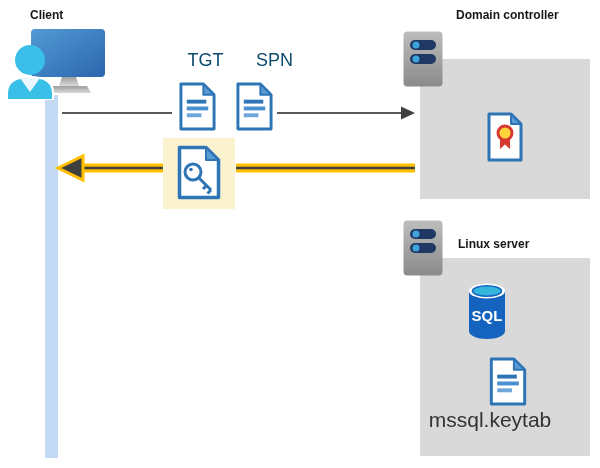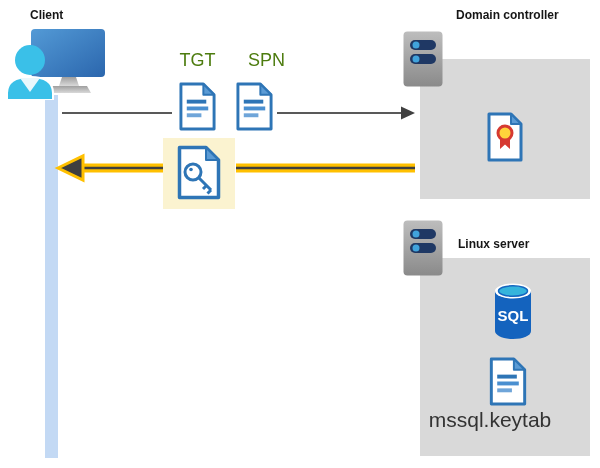--- a/index.html
+++ b/index.html
@@ -2,21 +2,21 @@
 <html><head>
 <meta charset="utf-8">
 <style>
   html,body{margin:0;padding:0;background:#fff;}
   #stage{
     position:relative;width:600px;height:468px;background:#ffffff;
     font-family:"Liberation Sans",sans-serif;overflow:hidden;
   }
   .abs{position:absolute;}
   .title{font-weight:bold;font-size:12px;color:#161616;line-height:26px;}
-  .small-label{font-size:18px;color:#4d7c0f;text-align:center;}
+  .small-label{font-size:18px;color:#0c4a6e;text-align:center;margin-left:8px;}
   .panel{background:#d9d9d9;z-index:0;}
   .lifeline{background:#c3d9f4;z-index:0;}
   .highlight{background:#fbf3d0;z-index:2;}
   .icon{z-index:3;}
   .arrow{z-index:1;}
   .keytab{font-size:21px;color:#333333;text-align:center;z-index:1;}
   svg{display:block;}
 </style>
 </head>
 <body>
@@ -142,21 +142,21 @@
         </linearGradient>
       </defs>
       <rect x="1.5" y="1.5" width="39" height="55" rx="4" fill="url(#srv2)"></rect>
       <rect x="8" y="10" width="26" height="10" rx="5" fill="#1f3864"></rect>
       <circle cx="14" cy="15" r="3.5" fill="#41a3dc"></circle>
       <rect x="8" y="24" width="26" height="10" rx="5" fill="#1f3864"></rect>
       <circle cx="14" cy="29" r="3.5" fill="#41a3dc"></circle>
     </svg>
   </div>
 
-  <div class="abs icon" style="left:491px;top:281px;text-align:center;">
+  <div class="abs icon" style="left:465px;top:281px;text-align:center;">
     <svg width="44" height="60" viewBox="0 0 44 60">
       <path d="M4,10 L4,50 C4,54.5 12,58 22,58 C32,58 40,54.5 40,50 L40,10 Z" fill="#1463be"></path>
       <ellipse cx="22" cy="10" rx="18" ry="7.5" fill="#ffffff"></ellipse>
       <ellipse cx="22" cy="10" rx="14.5" ry="5.2" fill="#35b4dc" stroke="#1566c0" stroke-width="1.5"></ellipse>
       <text x="22" y="40" text-anchor="middle" font-family="Liberation Sans, sans-serif" font-size="15" font-weight="bold" fill="#ffffff">SQL</text>
     </svg>
   </div>
 
   <div class="abs icon" style="left:488px;top:356px;">
     <svg width="40" height="51" viewBox="0 0 40 52">

